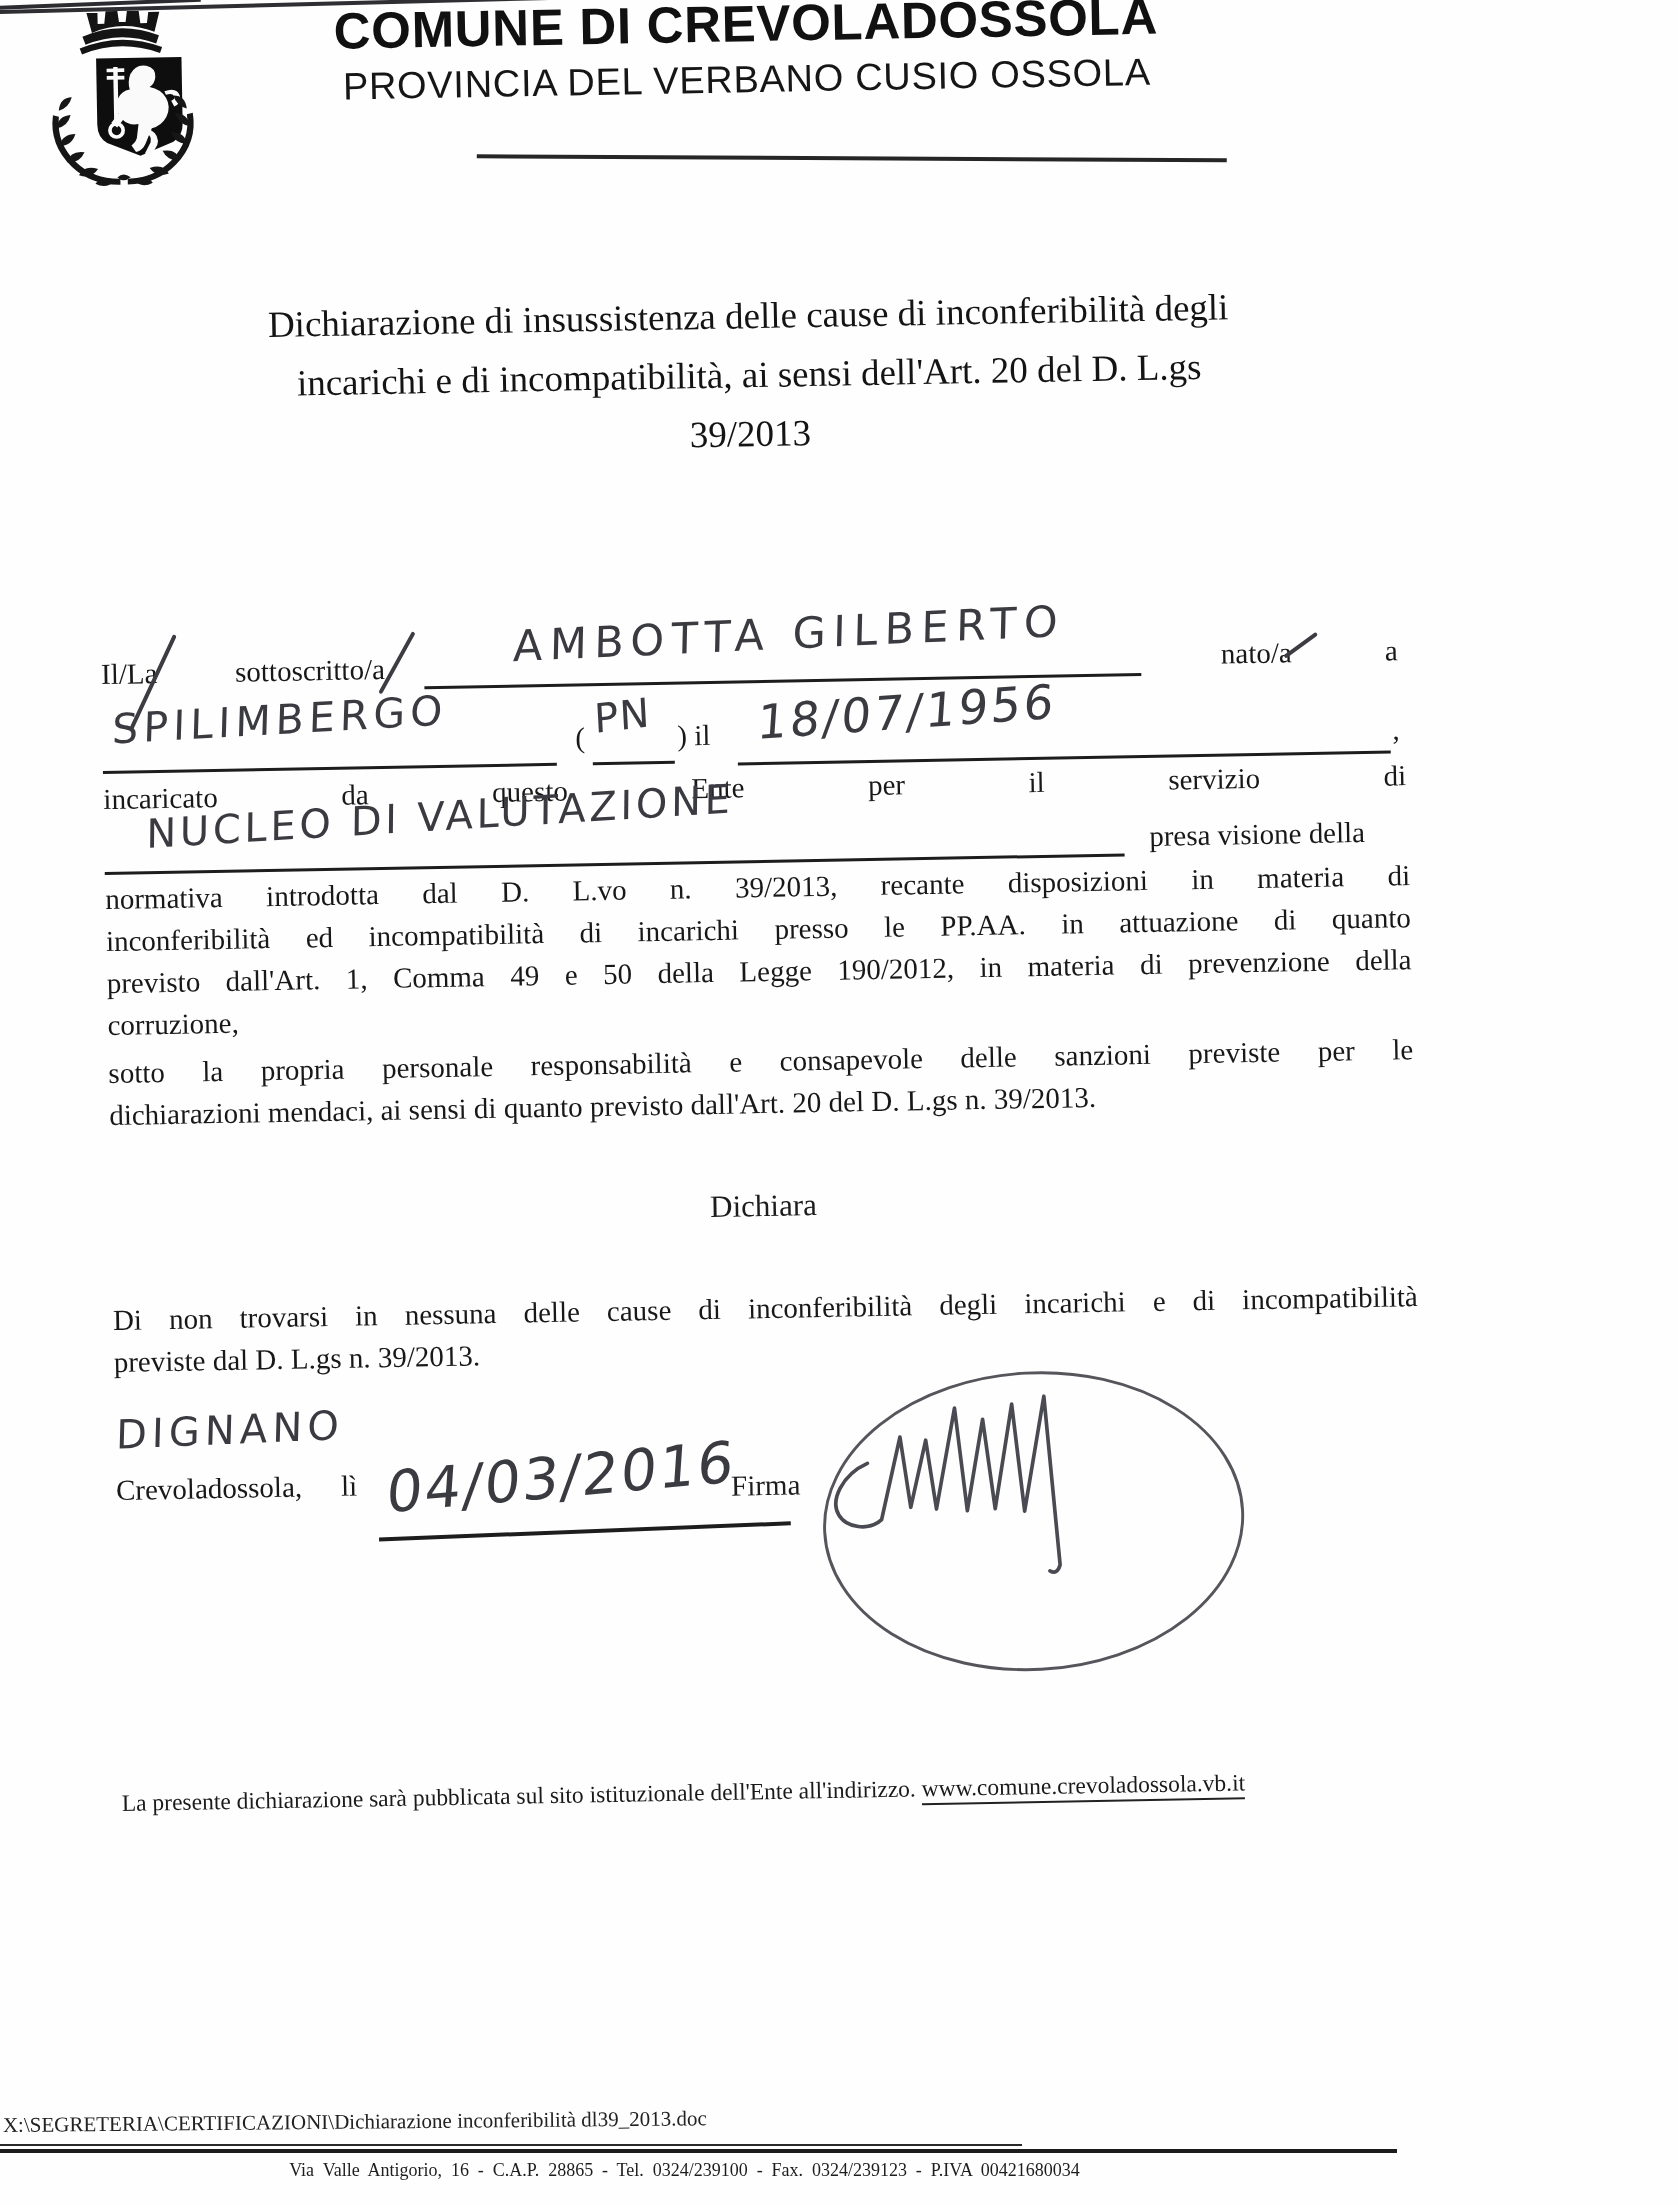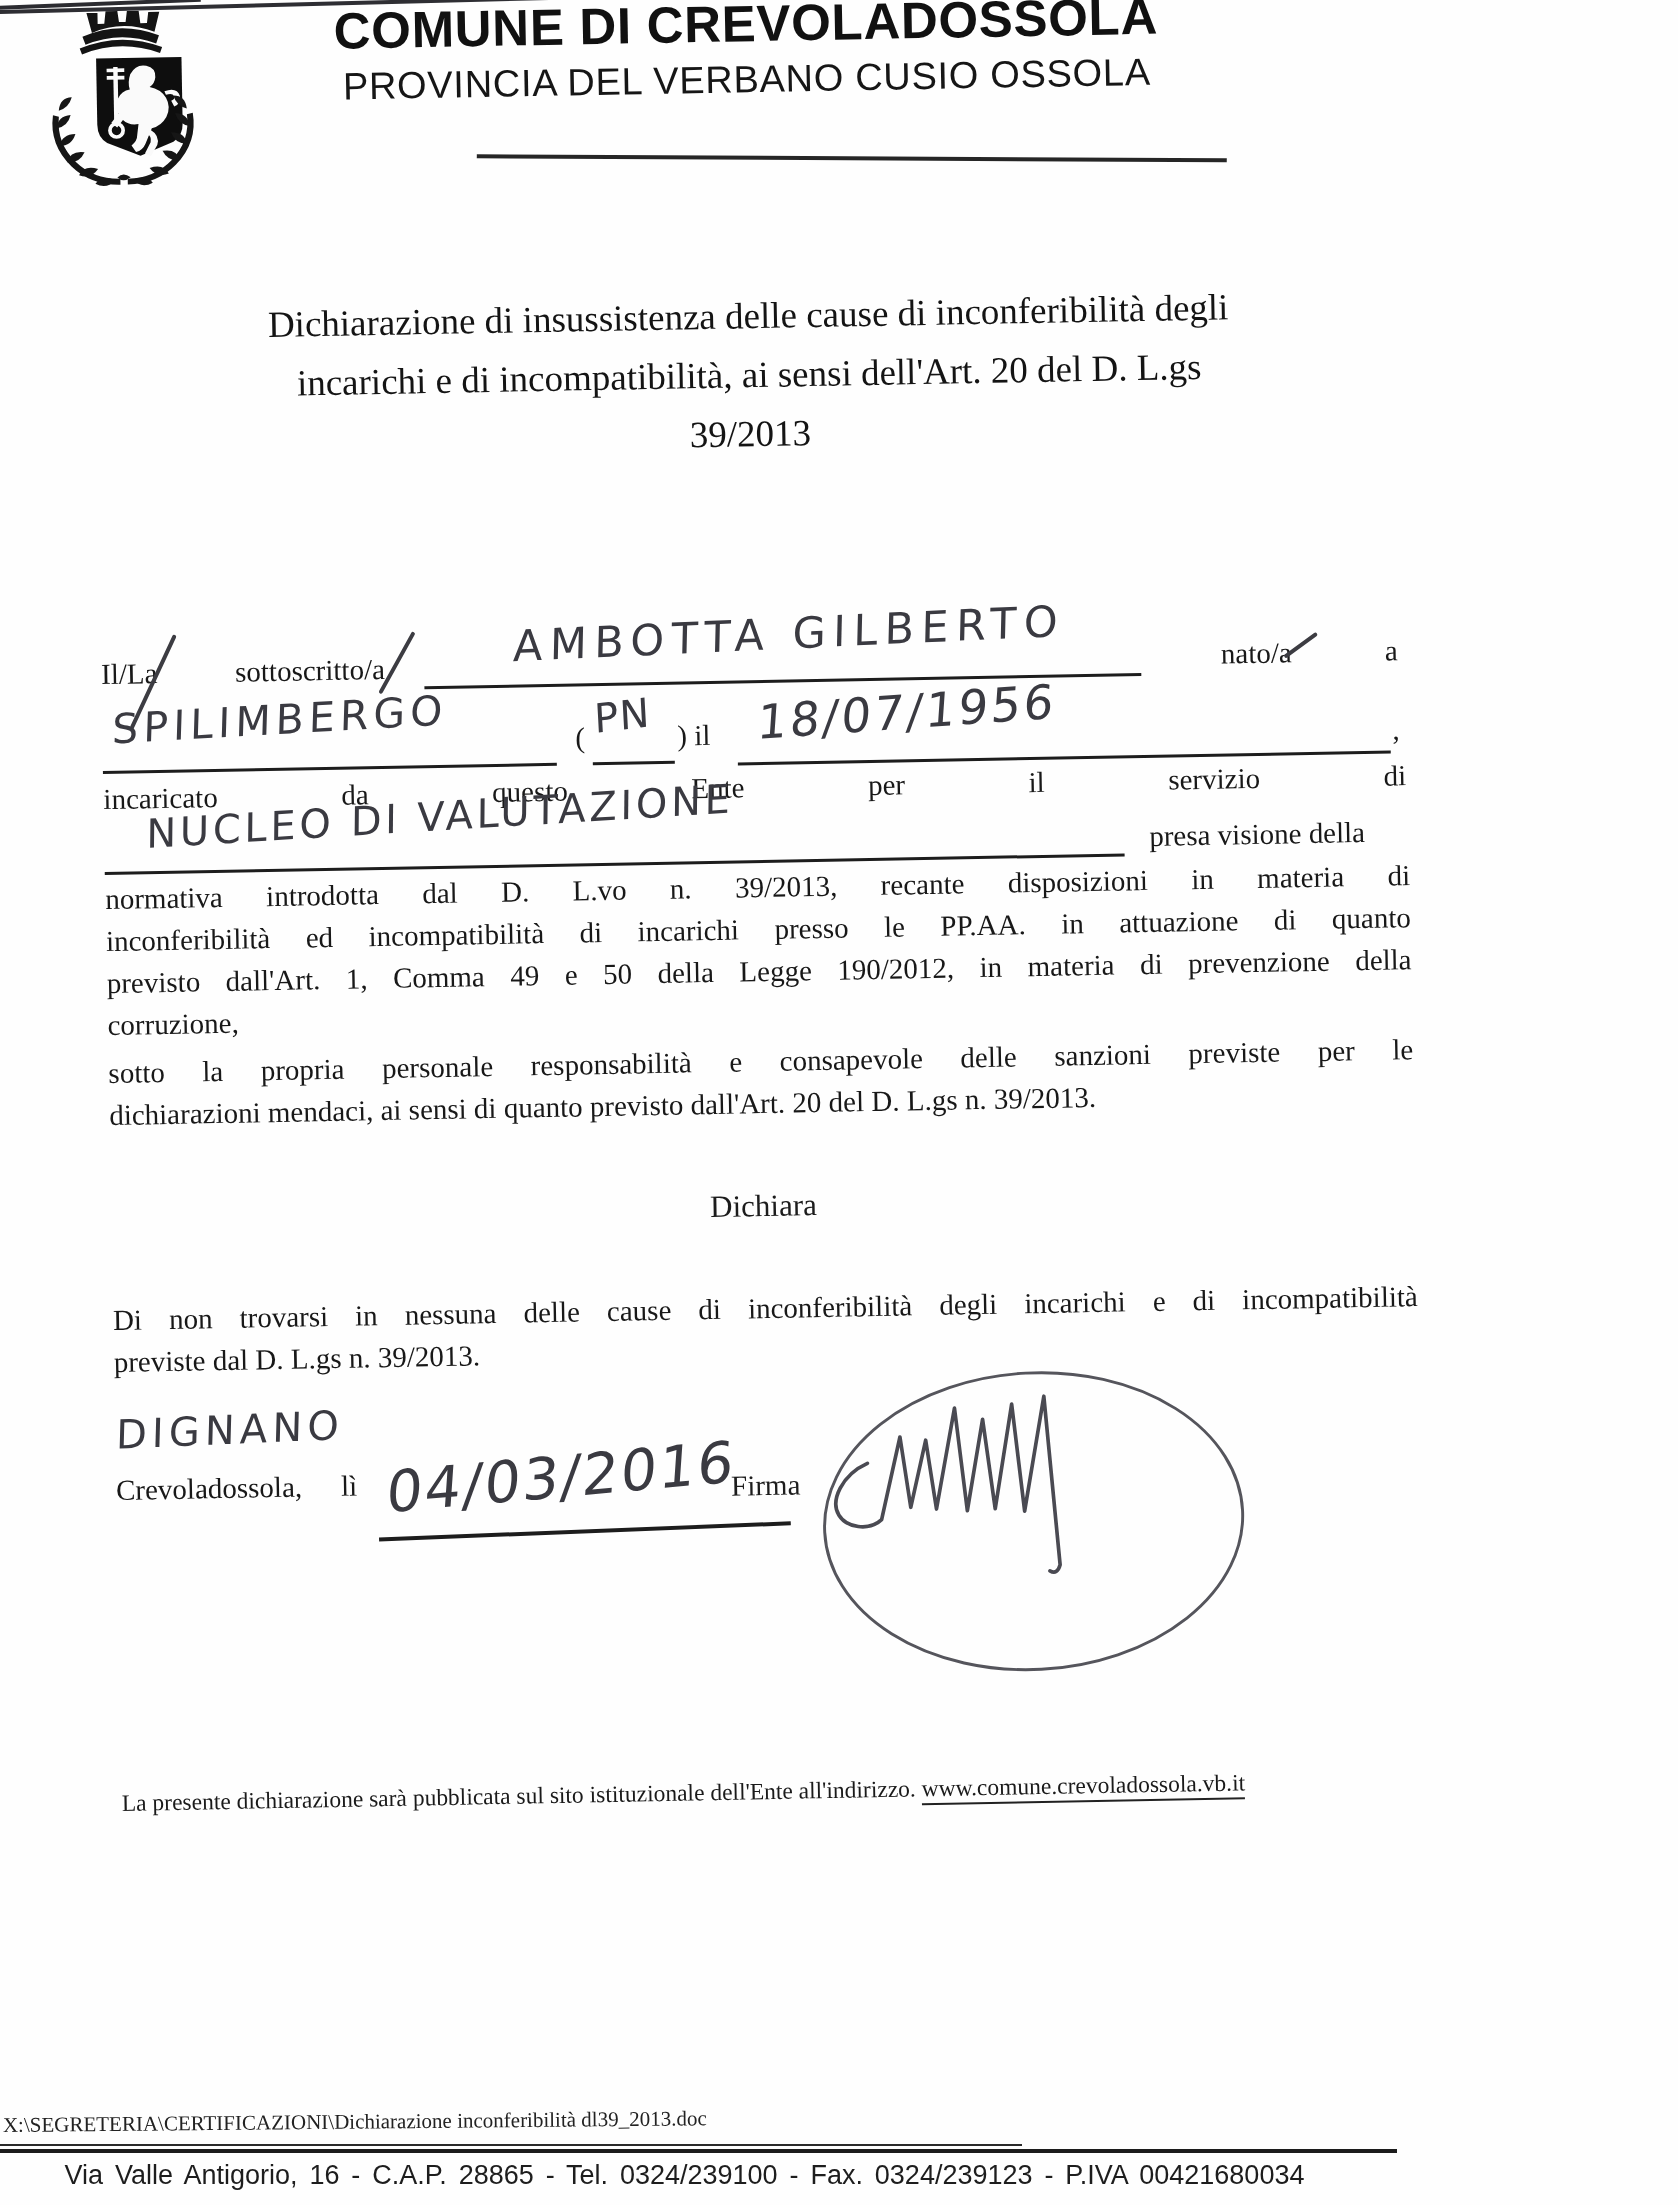--- a/index.html
+++ b/index.html
@@ -51,22 +51,22 @@
   .firma-label { font-size:29px; }
   .sig-line { left:751px; top:1514px; width:621px; height:3.7px; background:#2e2e33; transform:rotate(-0.4deg); }
 
   .pub-note { left:109px; top:1788px; width:1316px; font-size:23.5px; color:#1a1a1a; }
   .pub-url  { border-bottom:2.2px solid #222; padding-bottom:1.5px; }
 
   
   .file-path { left:2.9px; top:2113px; font-size:21px; color:#222; transform:rotate(-0.55deg); transform-origin:left bottom; }
   .rule-thin  { left:0; top:2144px; width:1022px; height:2.2px; background:#2a2a2a; }
   .rule-thick { left:0; top:2149px; width:1397px; height:4.4px; background:#1c1c1c; }
-  .addr { left:0; top:2160px; width:1369px; text-align:center; font-family:Liberation Sans, sans-serif;
-          font-size:27px; color:#1d1d1d; word-spacing:4.4px; }
+  .addr { left:0; top:2160px; width:1369px; text-align:center; font-family:Liberation Serif, serif;
+          font-size:18px; color:#1d1d1d; word-spacing:4.4px; }
 
   .flexline { display:flex; justify-content:space-between; }
   .serif40 { font-size:29px; color:#181818; }
   .dichiara { left:109px; top:1198px; width:1305px; text-align:center; font-size:31px; }
 </style>
 </head>
 <body>
 
 <div class="page">
   <div class="skew">

